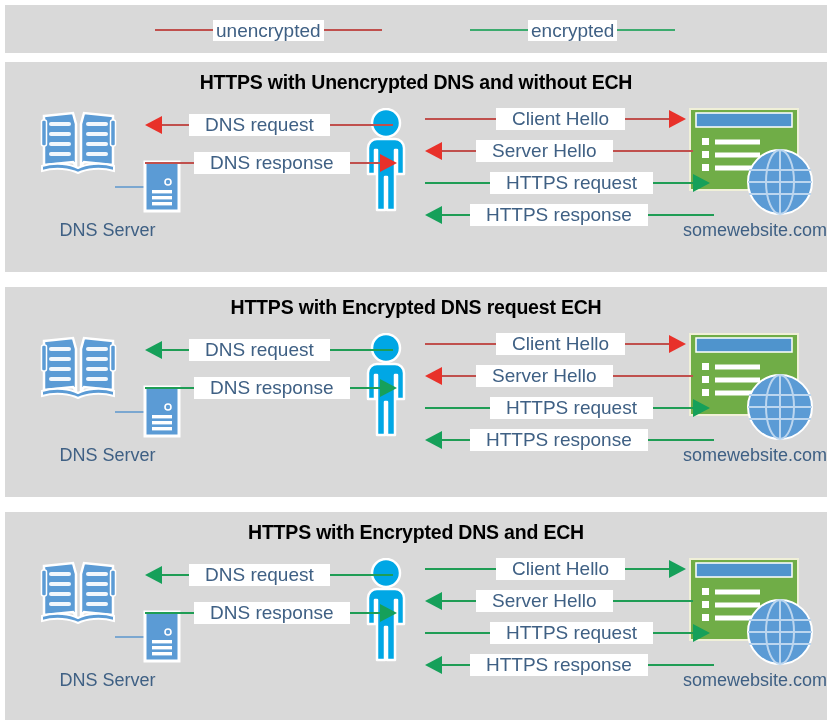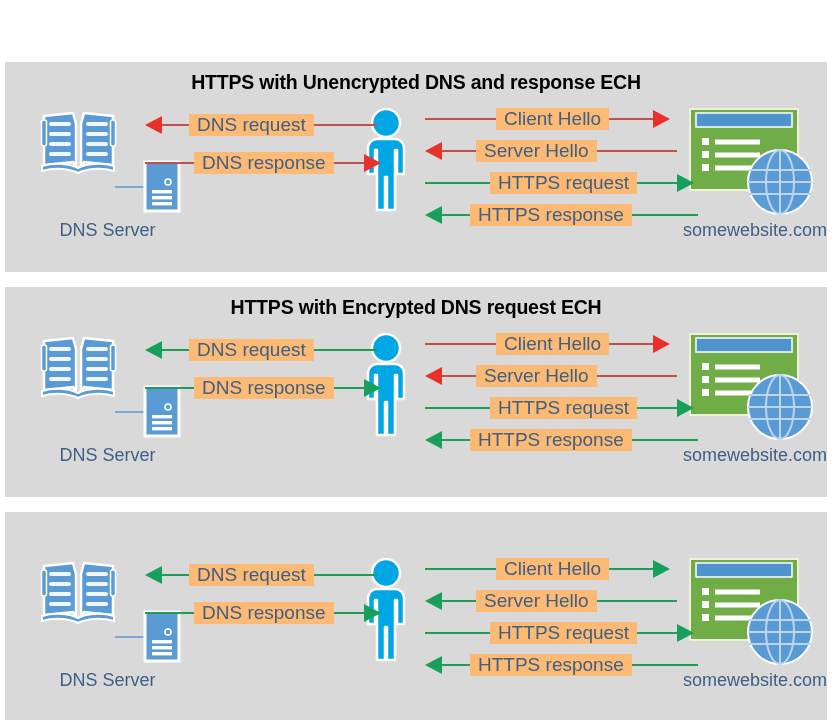--- a/index.html
+++ b/index.html
@@ -59,22 +59,22 @@
   .site-label{
     position:absolute;left:-12px;top:112px;width:172px;text-align:center;
     font-size:18px;color:#3f6084;white-space:nowrap;
   }
 
   
   .flow{position:absolute;height:26px;display:flex;align-items:center;}
   .flow .line{height:0;border-top:2px solid #c0504d;flex:0 0 auto;}
   .flow.g .line{border-top-color:#1f9d55;}
   .flow .lbl{
-    background:#fdba74;color:#3f6084;font-size:19px;line-height:22px;
-    padding:0 8px;white-space:nowrap;z-index:2;
+    background:#ffffff;color:#3f6084;font-size:19px;line-height:22px;
+    padding:0 16px;white-space:nowrap;z-index:2;
   }
   .head{width:0;height:0;flex:0 0 auto;}
   .head.right{
     border-top:9px solid transparent;border-bottom:9px solid transparent;
     border-left:17px solid #e8312a;
   }
   .head.left{
     border-top:9px solid transparent;border-bottom:9px solid transparent;
     border-right:17px solid #e8312a;
   }
@@ -84,23 +84,40 @@
   
   .flow-dns{left:140px;width:225px;}
   
   .flow-web{left:420px;width:260px;}
 </style>
 </head>
 <body>
 
 <div class="sheet">
 
+  <div class="panel" id="legend-panel">
+    <div class="legend-row">
+
+      <div class="legend-item" id="legend-item-unencrypted">
+        <span class="legend-seg" style="width:58px"></span>
+        <span class="legend-lbl">unencrypted</span>
+        <span class="legend-seg" style="width:58px"></span>
+      </div>
+
+      <div class="legend-item" id="legend-item-encrypted">
+        <span class="legend-seg green" style="width:58px"></span>
+        <span class="legend-lbl">encrypted</span>
+        <span class="legend-seg green" style="width:58px"></span>
+      </div>
+
+    </div>
+  </div>
 
   <div class="panel" id="panel-0">
-      <div class="panel-title">HTTPS with Unencrypted DNS and response ECH</div>
+      <div class="panel-title">HTTPS with Unencrypted DNS and without ECH</div>
       <div class="dns-group">
         <div class="book">
           <svg width="77" height="68" viewBox="0 0 77 68">
             <path d="M4 6 L33 3 L36 14 L36 56 L33 52 L4 55 Z" fill="#5b9bd5" stroke="#ffffff" stroke-width="2.5"></path>
             <path d="M73 6 L44 3 L41 14 L41 56 L44 52 L73 55 Z" fill="#5b9bd5" stroke="#ffffff" stroke-width="2.5"></path>
             <rect x="9" y="12" width="22" height="4" rx="2" fill="#ffffff" opacity=".92"></rect>
             <rect x="46" y="12" width="22" height="4" rx="2" fill="#ffffff" opacity=".92"></rect>
             <rect x="9" y="22" width="22" height="4" rx="2" fill="#ffffff" opacity=".92"></rect>
             <rect x="46" y="22" width="22" height="4" rx="2" fill="#ffffff" opacity=".92"></rect>
             <rect x="9" y="32" width="22" height="4" rx="2" fill="#ffffff" opacity=".92"></rect>
@@ -278,20 +295,21 @@
         <span class="head right"></span>
       </div>
       <div class="flow flow-web g" style="top: 140px;">
         <span class="head left"></span>
         <span class="line" style="width: 28px;"></span>
         <span class="lbl">HTTPS response</span>
         <span class="line" style="width: 66px;"></span>
       </div>
     </div>
   <div class="panel" id="panel-2">
+      <div class="panel-title">HTTPS with Encrypted DNS and ECH</div>
       <div class="dns-group">
         <div class="book">
           <svg width="77" height="68" viewBox="0 0 77 68">
             <path d="M4 6 L33 3 L36 14 L36 56 L33 52 L4 55 Z" fill="#5b9bd5" stroke="#ffffff" stroke-width="2.5"></path>
             <path d="M73 6 L44 3 L41 14 L41 56 L44 52 L73 55 Z" fill="#5b9bd5" stroke="#ffffff" stroke-width="2.5"></path>
             <rect x="9" y="12" width="22" height="4" rx="2" fill="#ffffff" opacity=".92"></rect>
             <rect x="46" y="12" width="22" height="4" rx="2" fill="#ffffff" opacity=".92"></rect>
             <rect x="9" y="22" width="22" height="4" rx="2" fill="#ffffff" opacity=".92"></rect>
             <rect x="46" y="22" width="22" height="4" rx="2" fill="#ffffff" opacity=".92"></rect>
             <rect x="9" y="32" width="22" height="4" rx="2" fill="#ffffff" opacity=".92"></rect>

